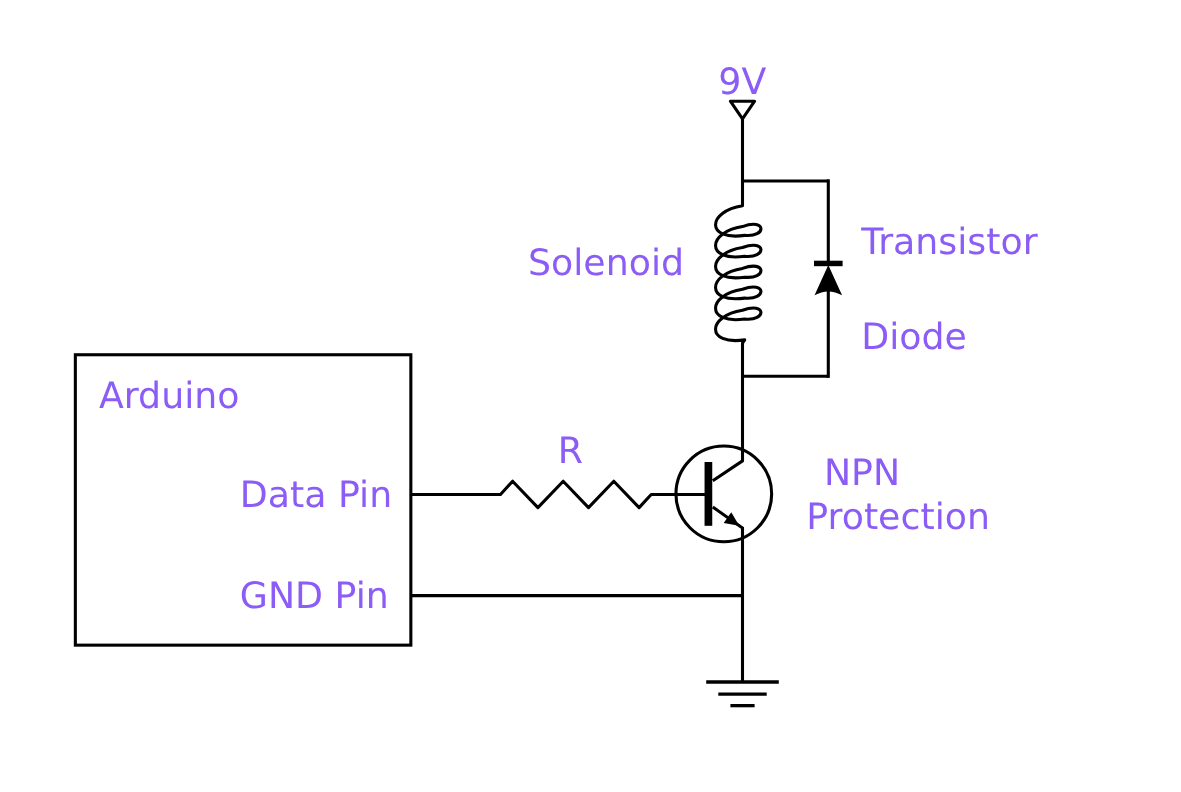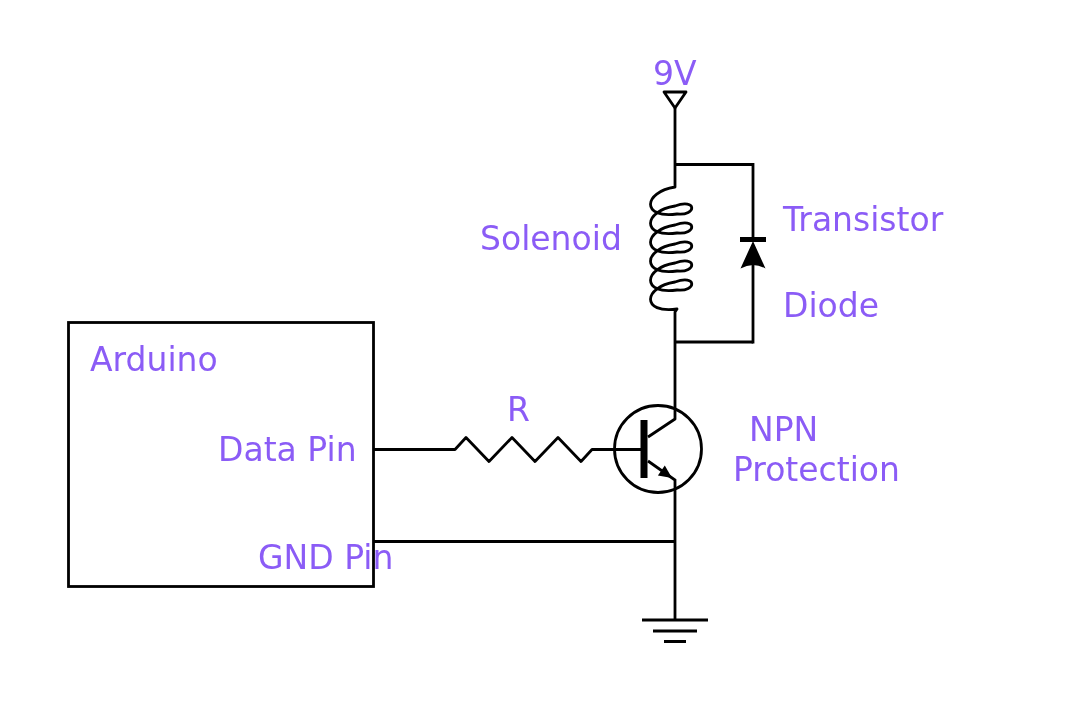--- a/index.html
+++ b/index.html
@@ -89,15 +89,15 @@
 
   <div class="lbl" style="left:507px; top:391px;">R</div>
 
   <div class="lbl" style="left:733px; top:411px;margin-left:16px;">NPN</div>
   <div class="lbl" style="left:733px; top:451px;">Protection</div>
 
   <div class="lbl" style="left:218px; top:431px;">Data Pin</div>
 
   <div class="lbl" style="left:90px; top:341px;">Arduino</div>
 
-  <div class="lbl" style="left:218px; top:539px;margin-left:40px;">GND Pin</div>
+  <div class="lbl" style="left:218px; top:523px;">GND Pin</div>
 
 </div>
 
 </body></html>

